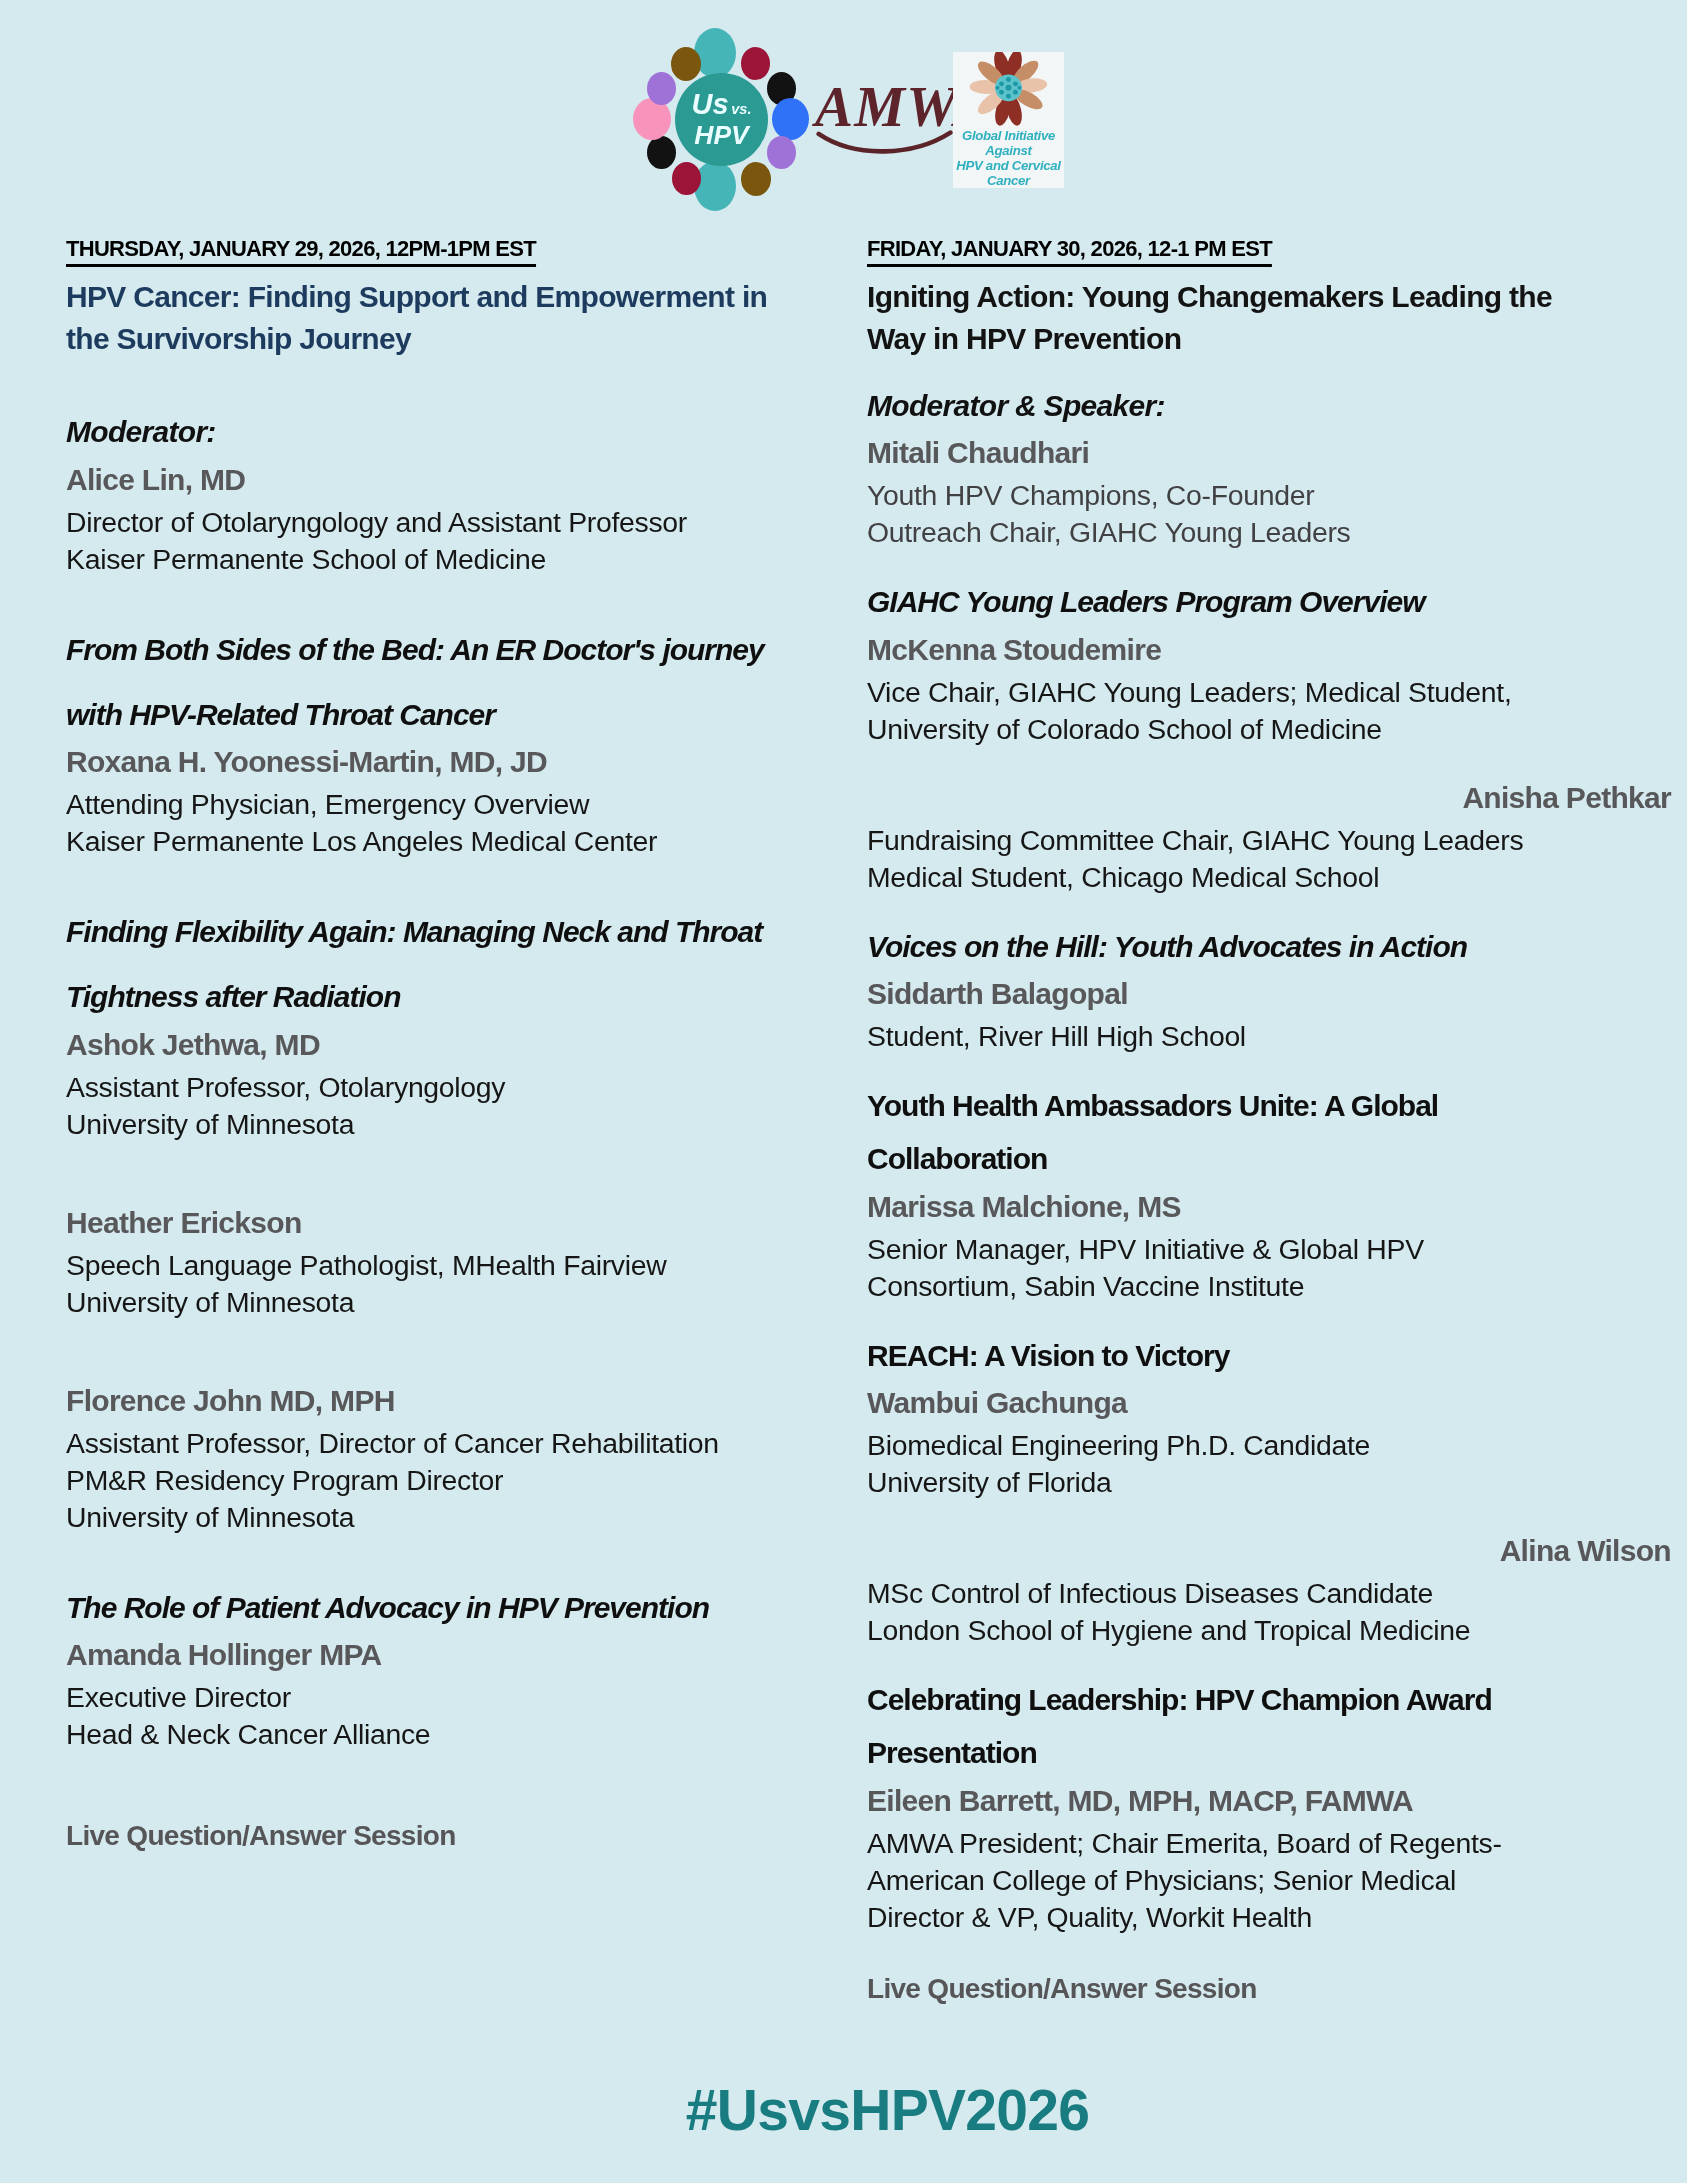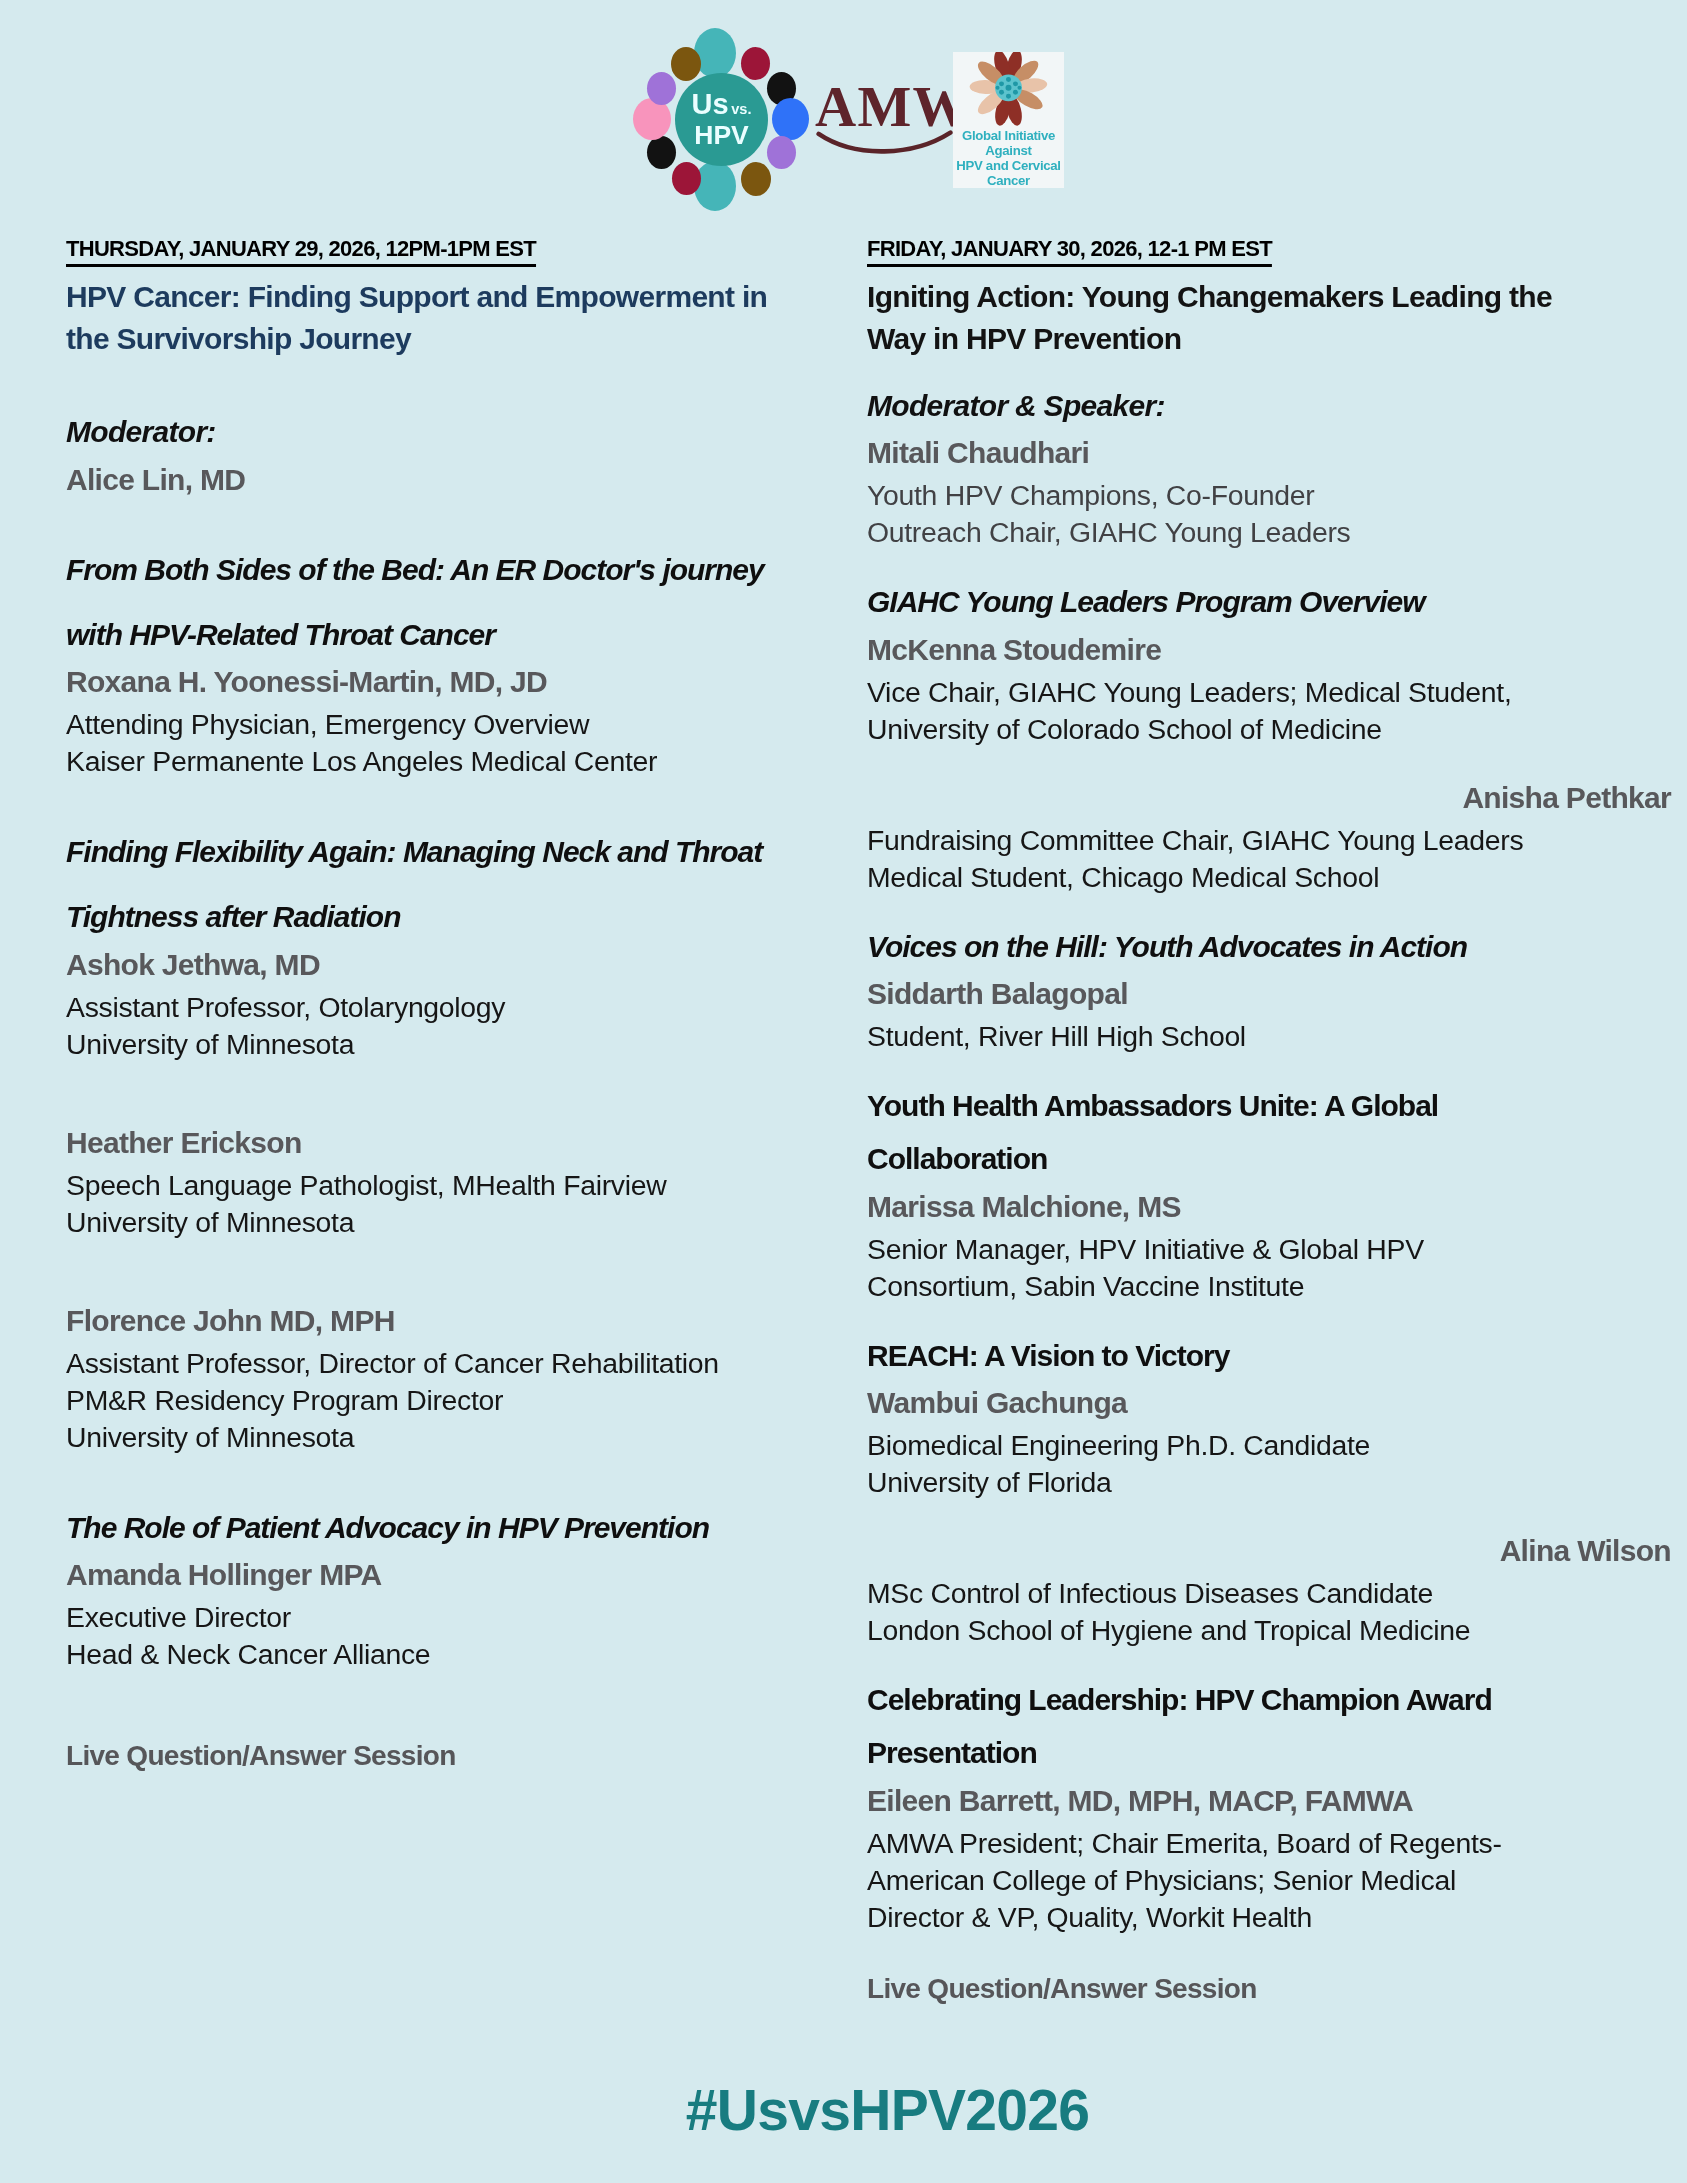--- a/index.html
+++ b/index.html
@@ -3,21 +3,21 @@
 <meta charset="utf-8">
 <style>
   html,body{margin:0;padding:0;}
   body{
     width:1687px;height:2183px;position:relative;
     background:#d5eaee;
     font-family:"Liberation Sans",sans-serif;
     overflow:hidden;
   }
   
-  .logo-row{position:absolute;left:0;top:0;width:1687px;height:225px;}
+  .logo-row{position:absolute;left:0;top:0;width:1687px;height:225px;font-style:italic;}
   .uvh{position:absolute;left:632px;top:26.5px;width:179px;height:185px;}
   .uvh .dot{position:absolute;border-radius:50%;}
   .uvh-center{
     position:absolute;left:43px;top:46px;width:93px;height:93px;border-radius:50%;
     background:#2a9a93;color:#eafeff;display:flex;flex-direction:column;
     align-items:center;justify-content:center;line-height:1;
   }
   .uvh-row1{display:flex;align-items:baseline;gap:2.6px;}
   .uvh-us{font-size:29px;font-weight:700;}
   .uvh-vs{font-size:14.6px;font-weight:700;}
@@ -143,20 +143,24 @@
 <div class="col col-left">
   <div class="date-header">THURSDAY, JANUARY 29, 2026, 12PM-1PM EST</div>
   <div class="session-title title-navy">
     <div>HPV Cancer: Finding Support and Empowerment in</div>
     <div>the Survivorship Journey</div>
   </div>
 
   <div class="role-label">Moderator:</div>
 
   <div class="name">Alice Lin, MD</div>
+  <div class="aff">
+    <div>Director of Otolaryngology and Assistant Professor</div>
+    <div>Kaiser Permanente School of Medicine</div>
+  </div>
 
   <div class="talk it">
     <div>From Both Sides of the Bed: An ER Doctor's journey</div>
     <div>with HPV-Related Throat Cancer</div>
   </div>
   <div class="name">Roxana H. Yoonessi-Martin, MD, JD</div>
   <div class="aff">
     <div>Attending Physician, Emergency Overview</div>
     <div>Kaiser Permanente Los Angeles Medical Center</div>
   </div>

